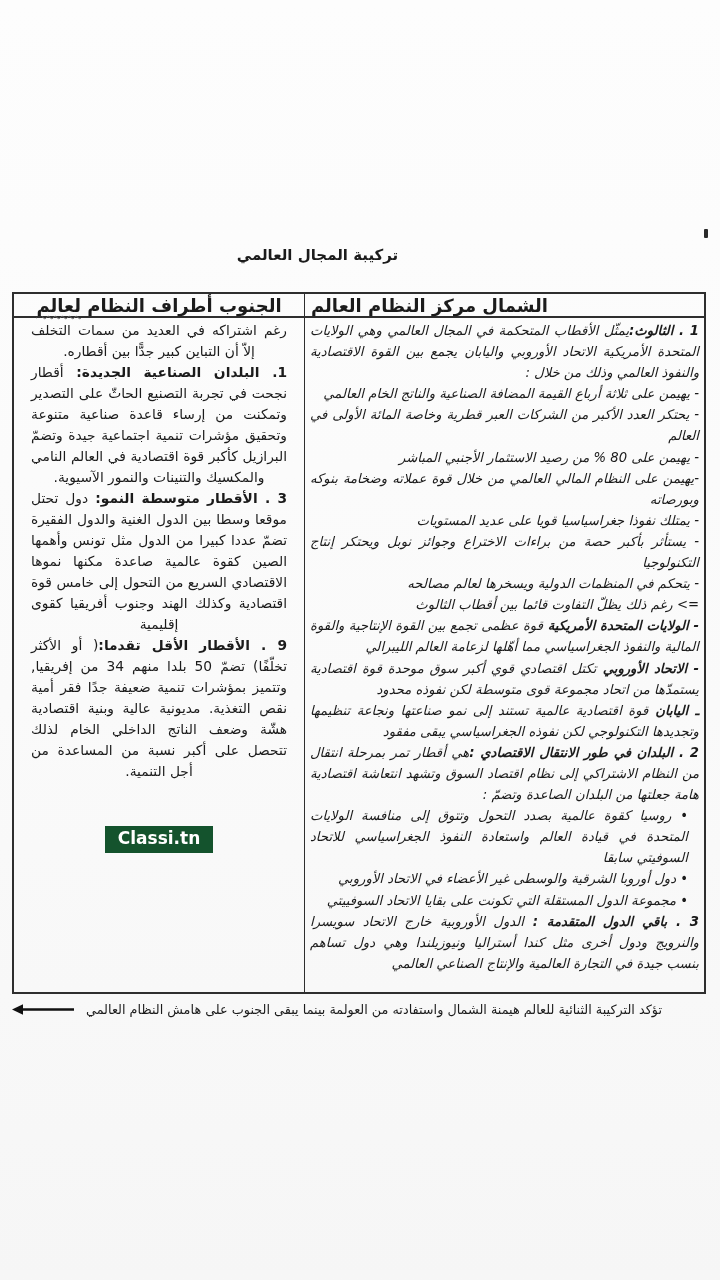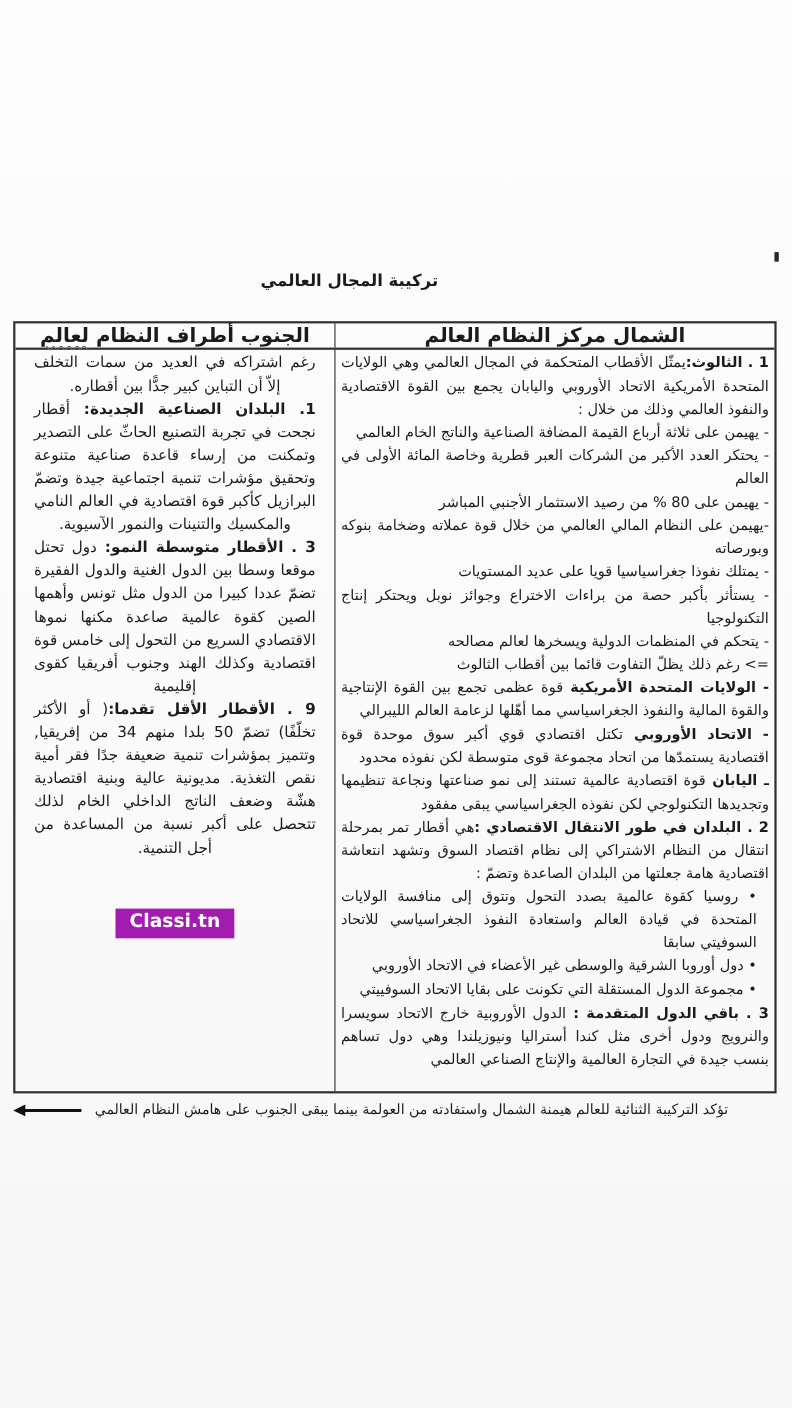--- a/index.html
+++ b/index.html
@@ -21,42 +21,42 @@
     background:#2a2a2a;border-radius:1px;
   }
   .main-table{
     position:absolute;left:12px;top:292px;width:694px;
     border:2px solid #2e2e2e;
     direction:rtl;
     box-sizing:border-box;
   }
   .hdr-row{display:grid;grid-template-columns:400px 1fr;border-bottom:2px solid #2e2e2e;}
   .hdr{font-weight:bold;font-size:18px;padding:3px 6px 2px;line-height:17px;}
-  .hdr-north{border-left:1px solid #2e2e2e;text-align:center;}
+  .hdr-north{border-left:1px solid #2e2e2e;text-align:left;}
   .hdr-south{text-align:center;}
   .wavy{text-decoration:underline wavy #6a6a6a 1px;text-underline-offset:3px;}
   .body-row{display:grid;grid-template-columns:400px 1fr;height:674px;}
   .cell{padding:2px 5px 0;box-sizing:border-box;overflow:hidden;}
   .cell-north{
     border-left:1px solid #2e2e2e;
     font-size:13.2px;line-height:21.1px;
   }
   .cell-south{
     font-size:13.8px;line-height:21px;
     padding:2px 17px 0;
   }
   p.para{margin:0;text-align:justify;}
-  .cell-north p.para{text-align-last:right;}
+  .cell-north p.para{text-align-last:right;font-style:italic;}
   .cell-south p.para{text-align-last:center;}
   .cell-north p.bullet{padding-right:11px;}
   p.para b{font-weight:bold;}
   .watermark-badge{
     margin:44px auto 0;
     width:fit-content;
-    background:#a21caf;color:#ffffff;
+    background:#14532d;color:#ffffff;
     font-weight:bold;font-size:17px;
     padding:2px 13px 4px;
     border-radius:0;
     direction:ltr;
     text-align:center;
   }
   .footer{
     position:absolute;left:12px;top:1001px;width:696px;
     display:flex;align-items:center;direction:ltr;
   }

